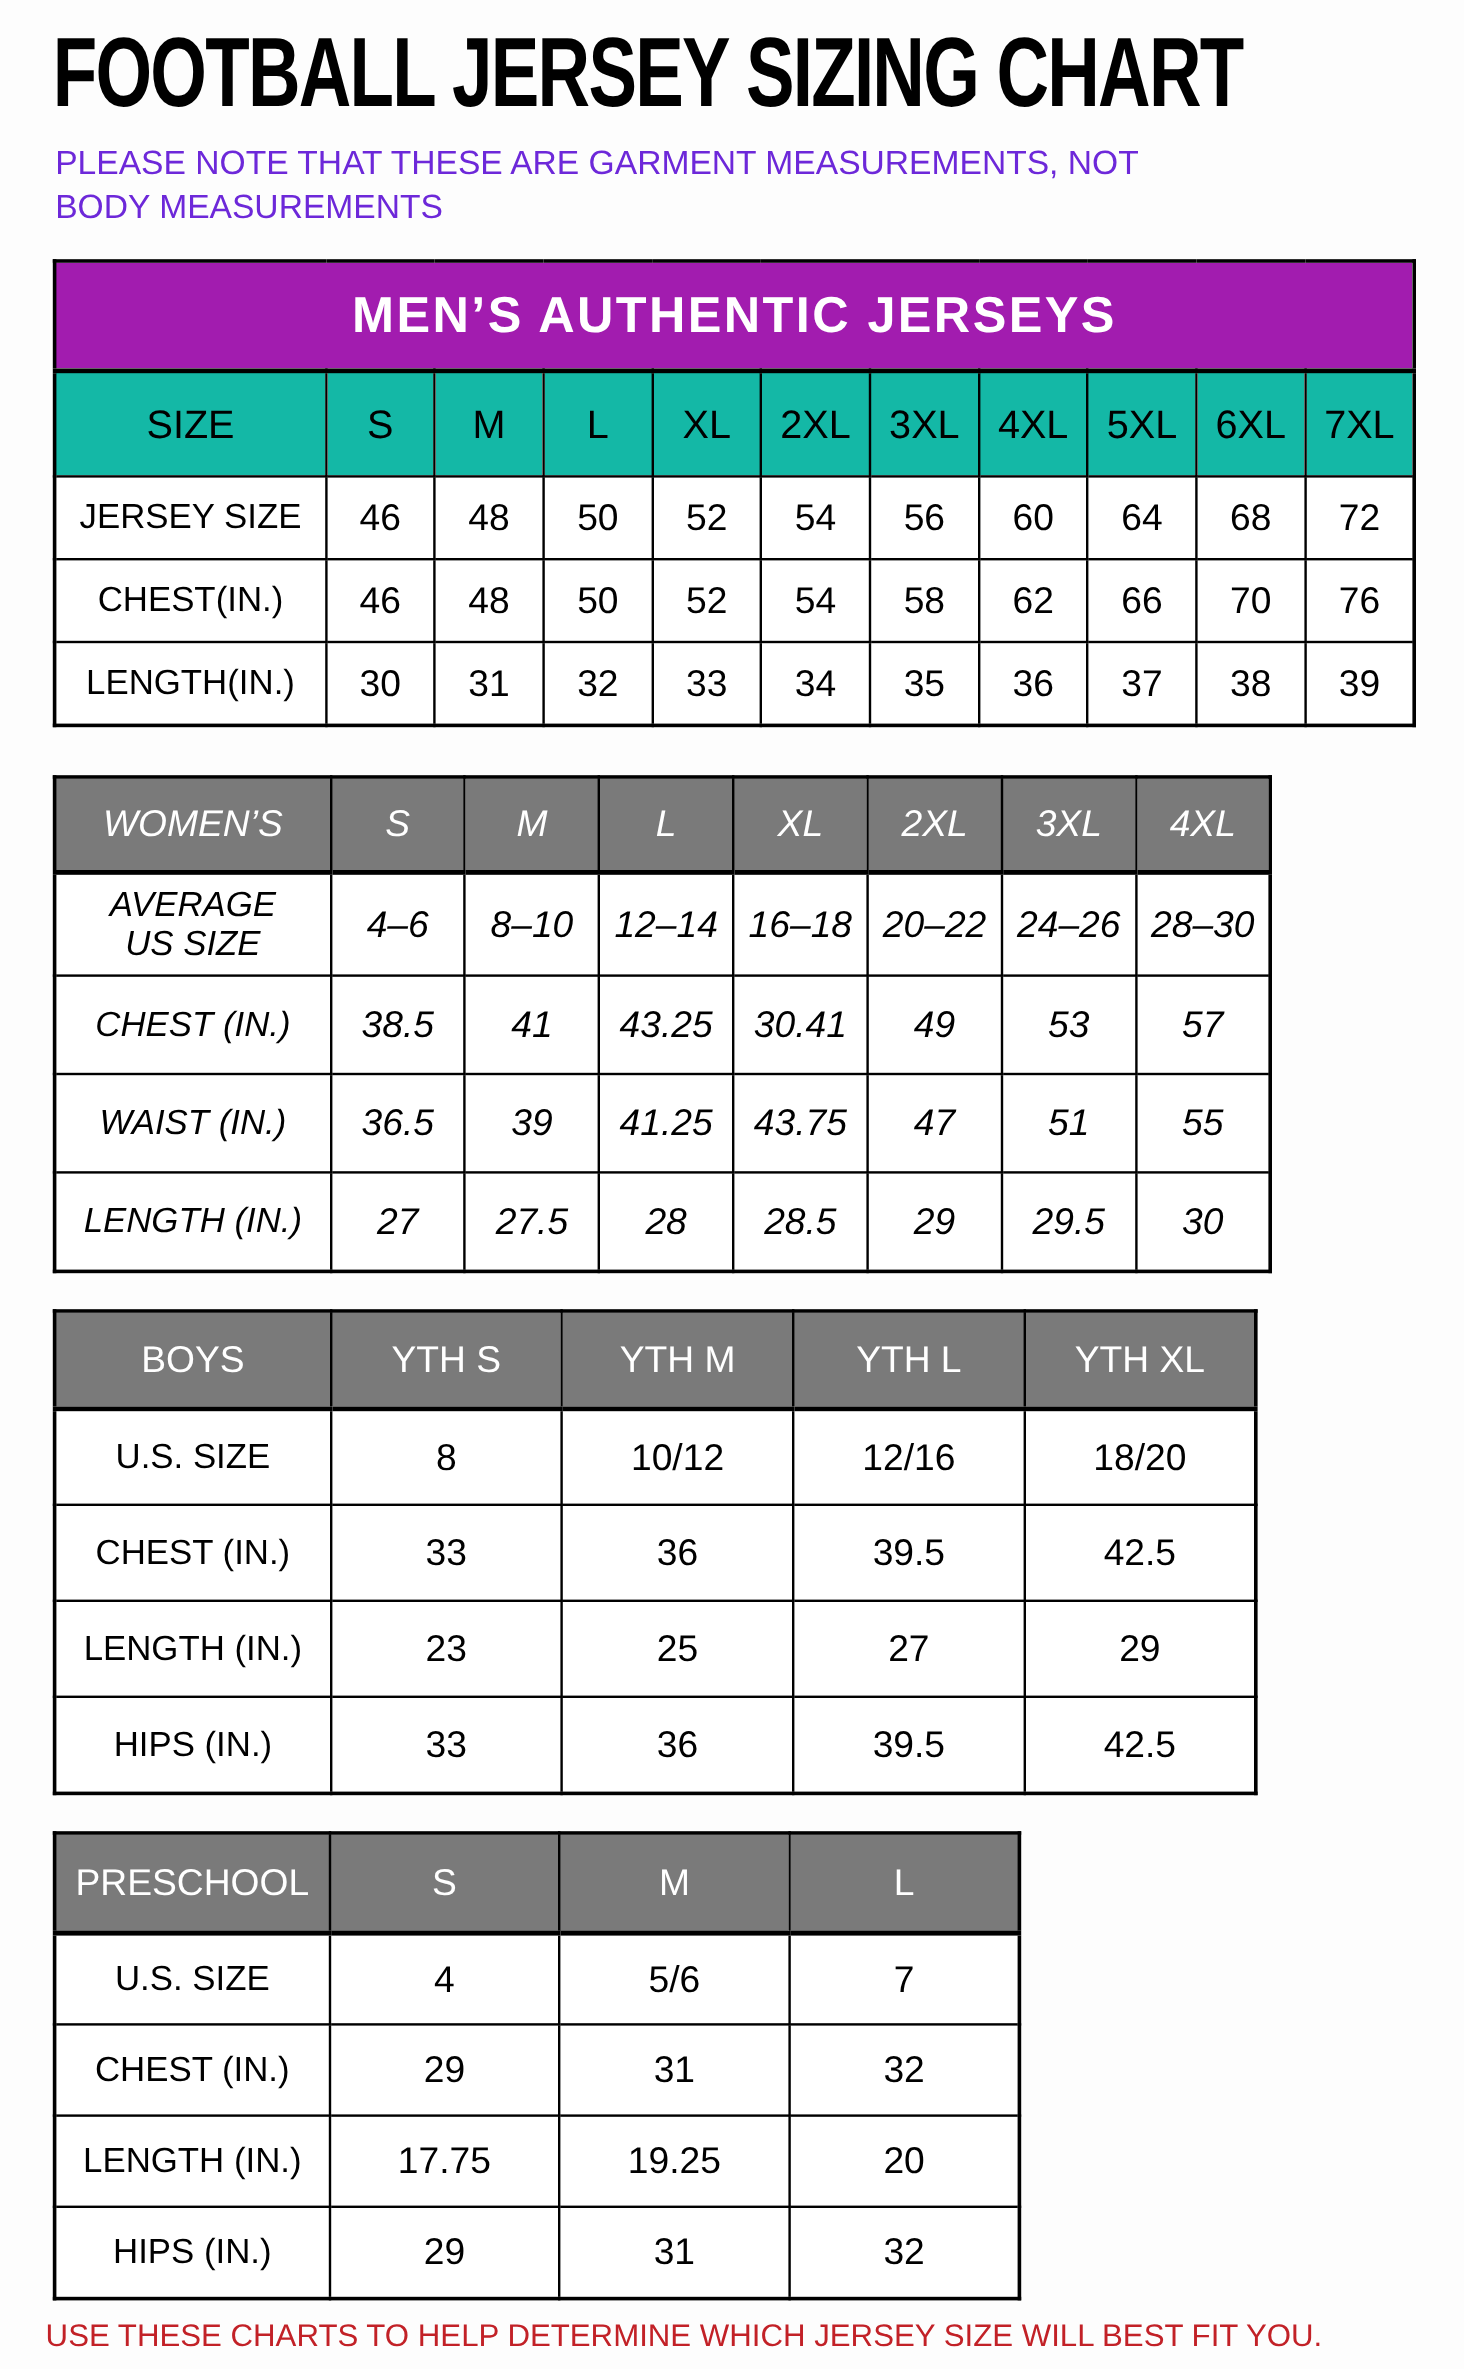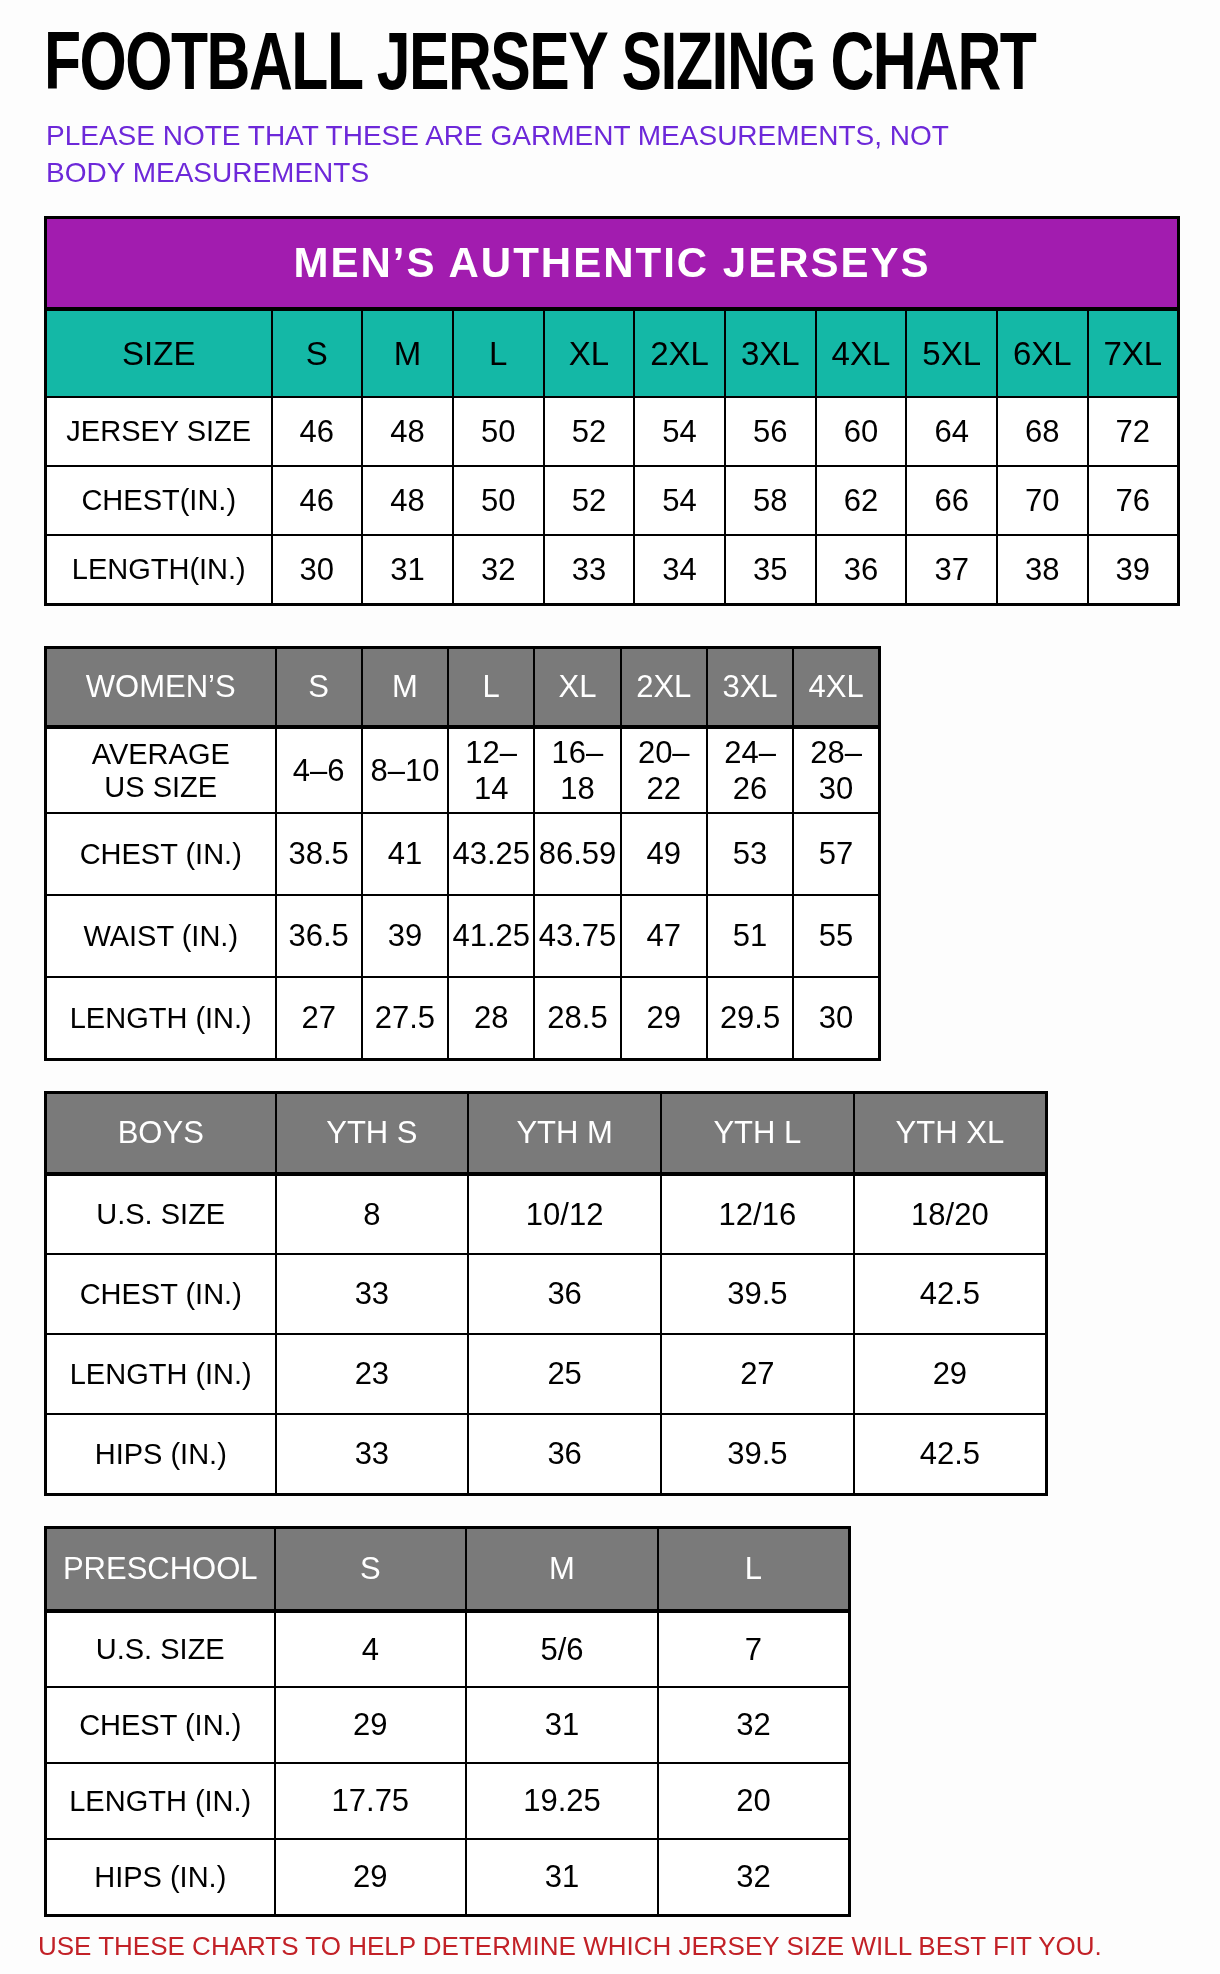--- a/index.html
+++ b/index.html
@@ -61,21 +61,21 @@
   }
 
   
   .t-mens{width:1136px;margin-top:24px;}
   .t-mens col.label{width:226px;}
   .t-mens tr{height:69px;}
   .t-mens tr.banner{height:92px;}
   .t-mens tr.cols{height:88px;}
 
   
-  .t-womens{width:837px;margin-top:40px;}
+  .t-womens{width:1016px;margin-top:40px;font-style:italic;}
   .t-womens col.label{width:230px;}
   .t-womens tr{height:82px;}
   .t-womens tr.cols{height:80px;}
   .t-womens tbody tr:first-child{height:86px;}
 
   
   .t-boys{width:1004px;margin-top:30px;}
   .t-boys col.label{width:230px;}
   .t-boys tr{height:80px;}
   .t-boys tr.cols{height:82px;}
@@ -205,21 +205,21 @@
           <td>16–18</td>
           <td>20–22</td>
           <td>24–26</td>
           <td>28–30</td>
         </tr>
         <tr>
           <th class="rowlabel">CHEST (IN.)</th>
           <td>38.5</td>
           <td>41</td>
           <td>43.25</td>
-          <td>86.59</td>
+          <td>30.41</td>
           <td>49</td>
           <td>53</td>
           <td>57</td>
         </tr>
         <tr>
           <th class="rowlabel">WAIST (IN.)</th>
           <td>36.5</td>
           <td>39</td>
           <td>41.25</td>
           <td>43.75</td>

